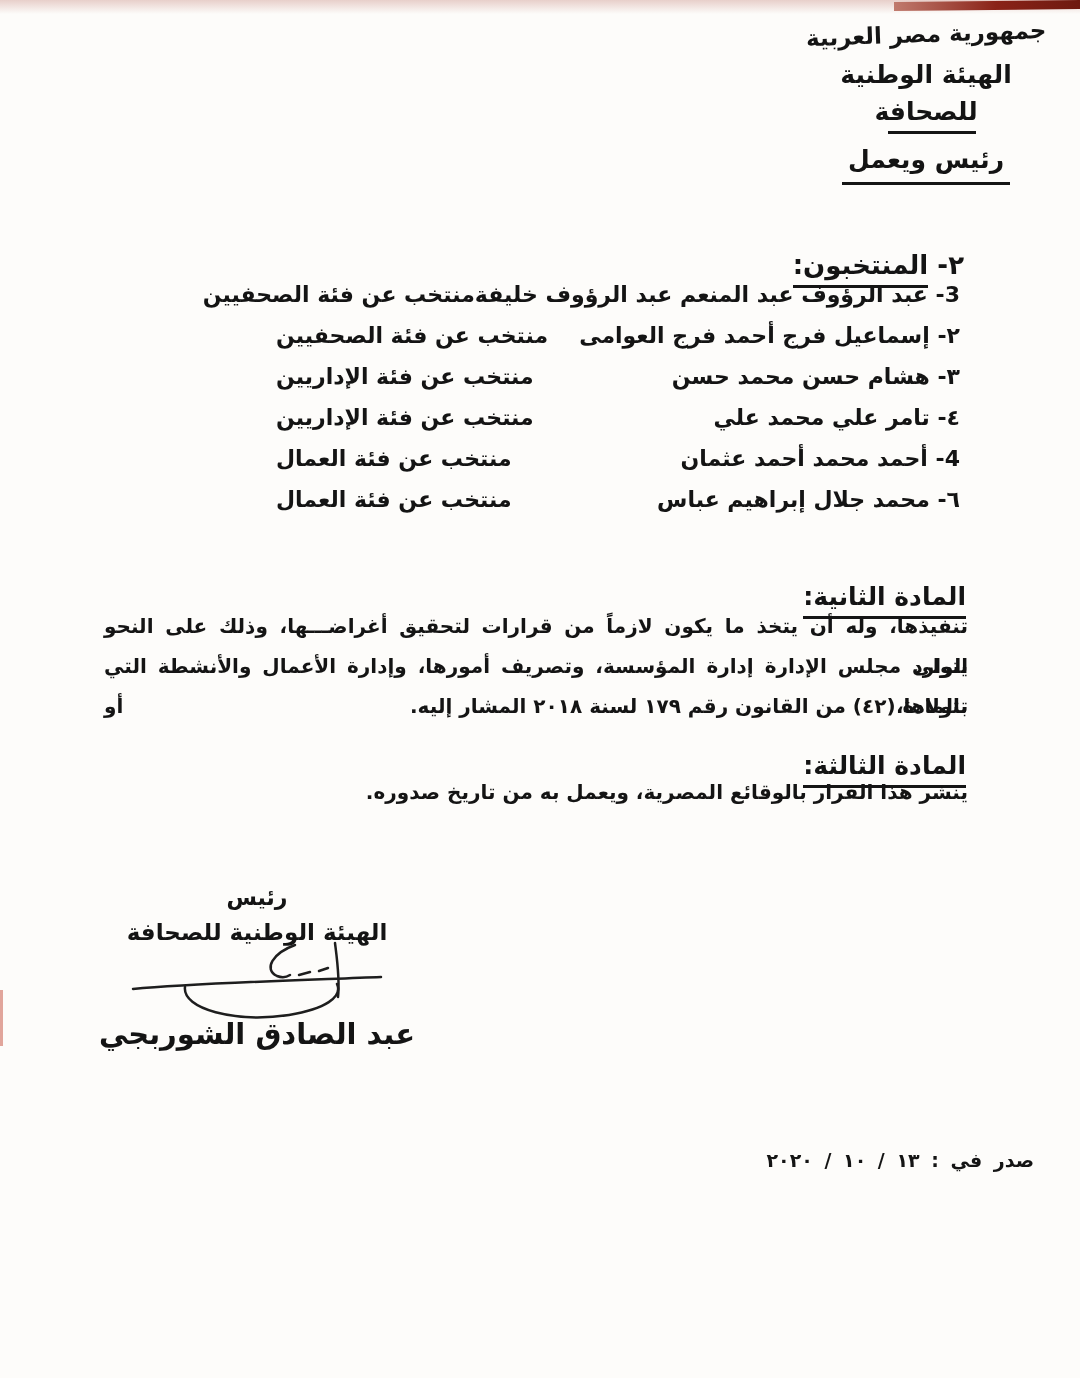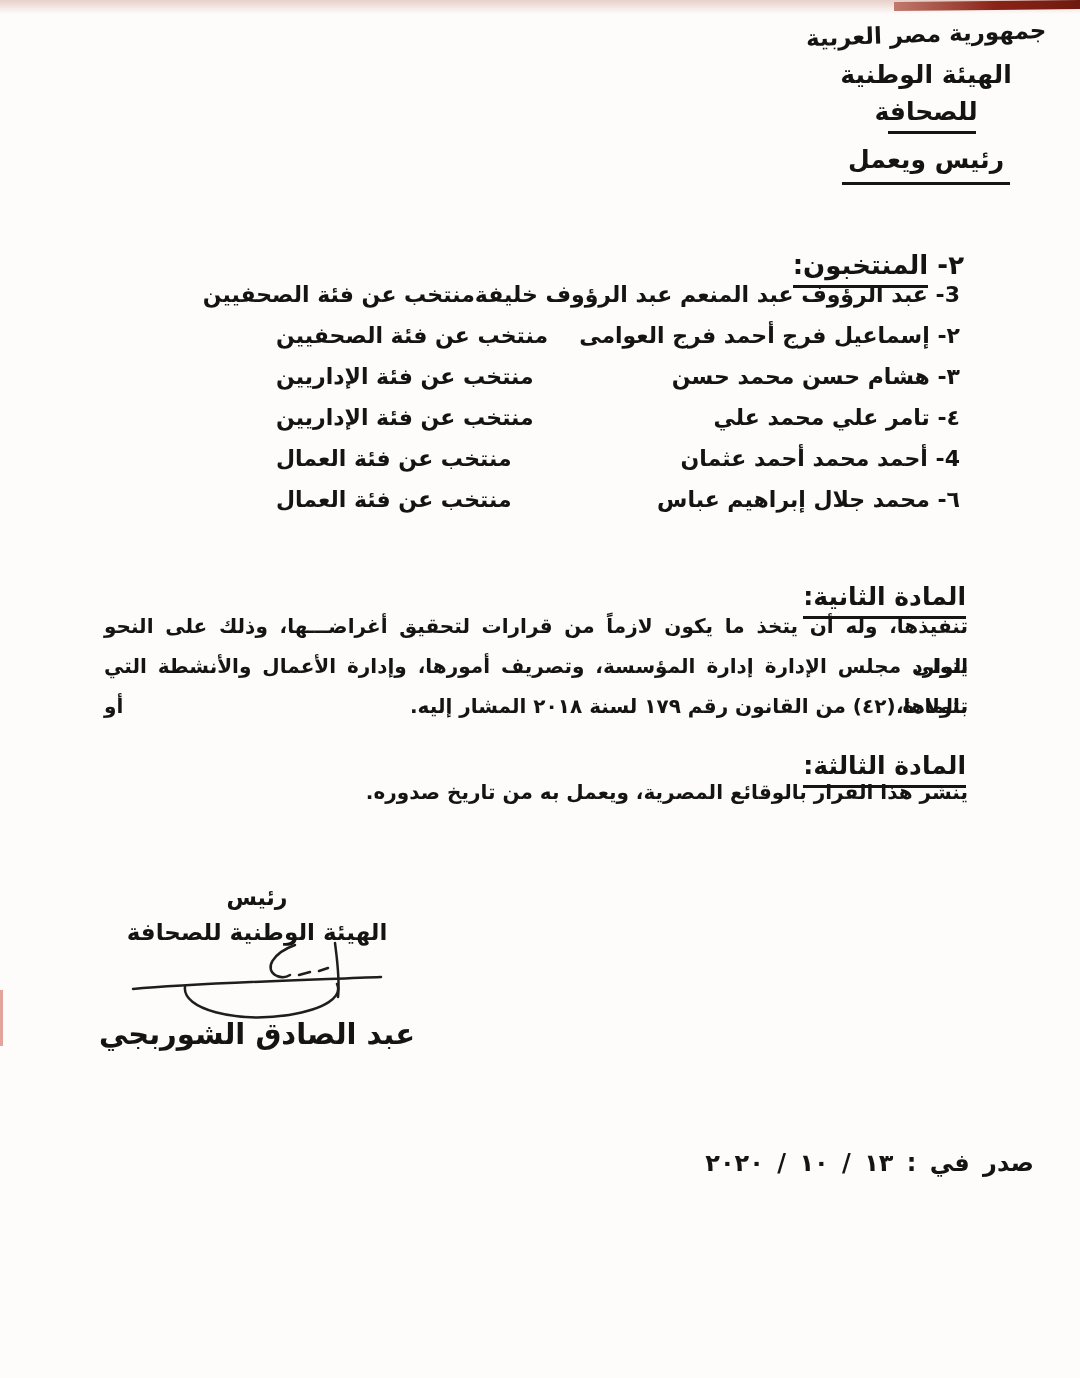--- a/index.html
+++ b/index.html
@@ -79,21 +79,21 @@
     position:absolute; top:845px; left:92px; width:330px;
     text-align:center; direction:rtl;margin-top:40px;
   }
   .sig-role { font-size:22px; font-weight:bold; }
   .sig-org { font-size:23px; font-weight:bold; margin-top:9px; }
   .sig-scribble { display:block; margin:-10px auto 0; }
   .sig-name { font-size:29px; font-weight:bold; margin-top:-10px; white-space:nowrap; }
   
   .issue-line {
     position:absolute; top:1149px; right:46px; direction:rtl;
-    font-size:24px; font-weight:bold; word-spacing:5px; white-space:nowrap;
+    font-size:19px; font-weight:bold; word-spacing:5px; white-space:nowrap;
   }
 </style>
 </head>
 <body>
 
 <div class="page">
 
   <div class="scan-top"></div>
   <div class="scan-top-right"></div>
   <div class="scan-left-sliver"></div>

